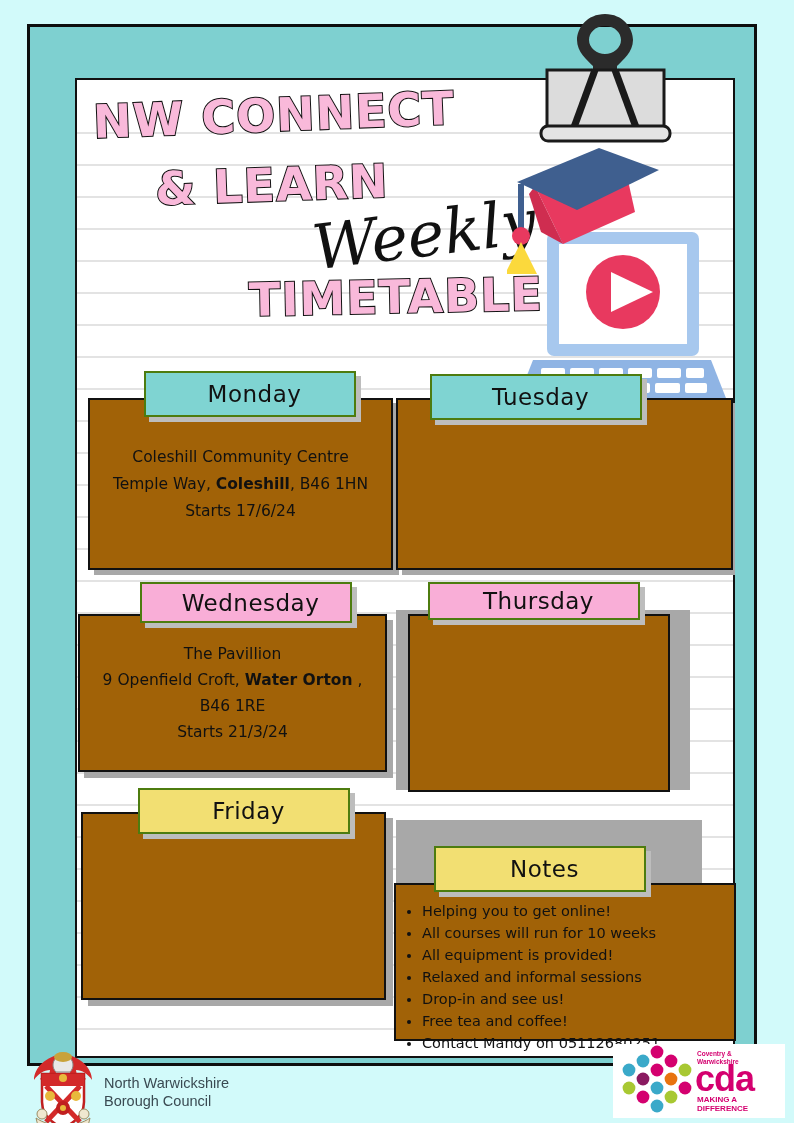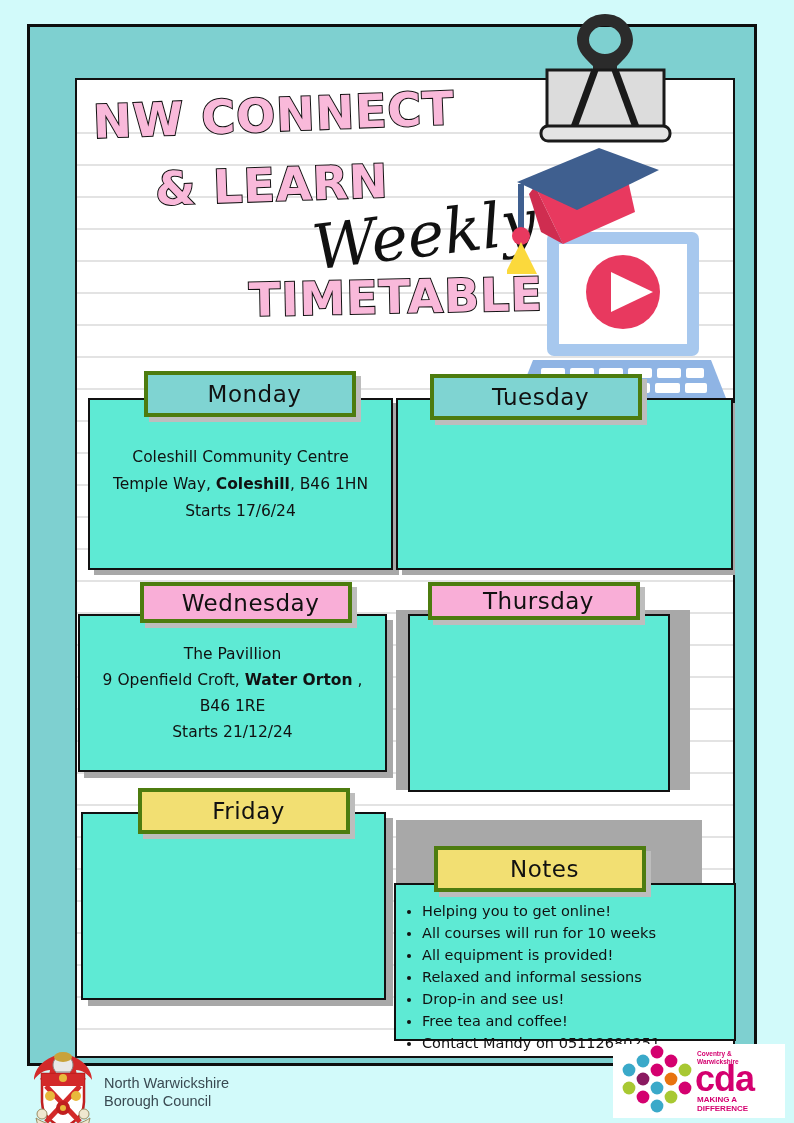--- a/index.html
+++ b/index.html
@@ -63,31 +63,31 @@
 
   
   .clip { position:absolute; left:531px; top:8px; width:148px; height:140px; }
 
   
   .art { position:absolute; left:430px; top:60px; width:230px; height:300px; }
 
   
   .box {
     position:absolute;
-    background:#5eead4;
+    background:#a16207;
     border:2.5px solid #111;
   }
   .shadow-bar {
     position:absolute;
     background:#a8a8a8;
   }
   .hdr {
     position:absolute;
     background:#7fd4d2;
-    border:4px solid #4d7c0f;
+    border:2px solid #4d7c0f;
     box-shadow:5px 5px 0 #bdbdbd;
     text-align:center;
     font-family:"DejaVu Sans", sans-serif;
     color:#111;
     display:flex; align-items:center; justify-content:center;
     letter-spacing:0.5px;
     padding-left:9px;
   }
   .hdr.pink   { background:#f9aed7; }
   .hdr.yellow { background:#f2df72; }
@@ -271,21 +271,21 @@
 </div>
 
 <div class="shadow-bar" style="left:84px; top:620px; width:309px; height:158px;"></div>
 <div class="box" style="left:78px; top:614px; width:309px; height:158px;">
   <div class="body-text" style="top:25px; line-height:26px;">
     <div>The Pavillion</div>
     <div>
       <span>9 Openfield Croft, </span><b>Water Orton</b><span> ,</span>
     </div>
     <div>B46 1RE</div>
-    <div>Starts 21/12/24</div>
+    <div>Starts 21/3/24</div>
   </div>
 </div>
 <div class="hdr pink" style="left:140px; top:582px; width:212px; height:41px; font-size:23px;">
   <span>Wednesday</span>
 </div>
 
 <div class="shadow-bar" style="left:396px; top:610px; width:294px; height:180px;"></div>
 <div class="box" style="left:408px; top:614px; width:262px; height:178px;"></div>
 <div class="hdr pink" style="left:428px; top:582px; width:212px; height:38px; font-size:23px;">
   <span>Thursday</span>

